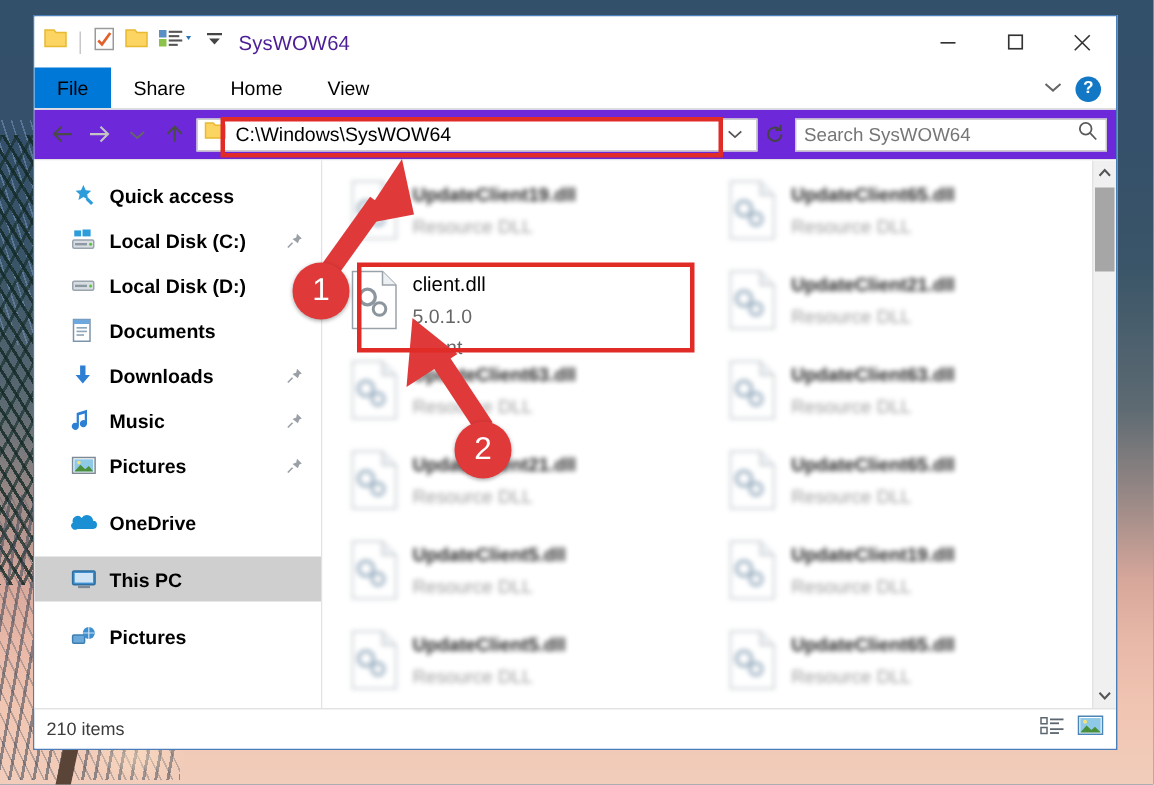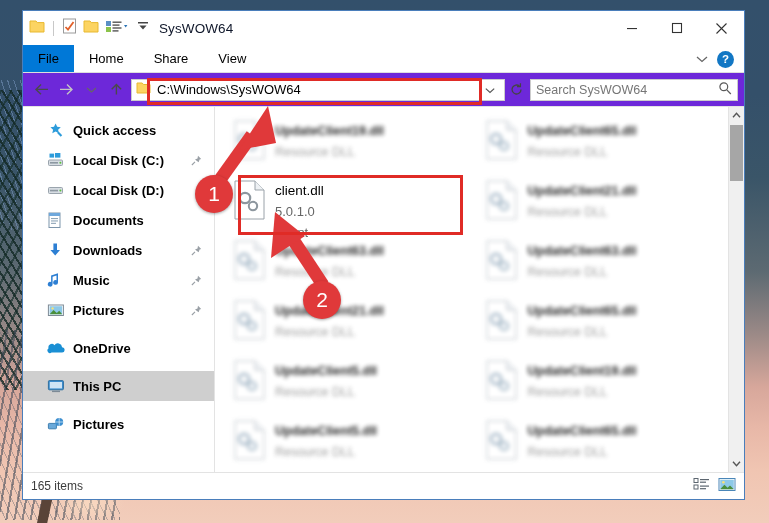--- a/index.html
+++ b/index.html
@@ -53,21 +53,21 @@
   }
 
   
   .titlebar {
     height: 34px; background: #ffffff; display: flex; align-items: center;
     padding-left: 6px; flex: none; position: relative;
   }
   .qat { display: flex; align-items: center; gap: 6px; }
   .qat-sep { width: 1px; height: 15px; background: #c8c8c8; margin: 0 2px; }
   .title-text {
-    font-size: 13.5px; color: #0f172a; margin-left: 9px; letter-spacing: .1px;
+    font-size: 13.5px; color: #4c1d95; margin-left: 9px; letter-spacing: .1px;
   }
   .wincontrols { position: absolute; right: 0; top: 0; display: flex; height: 34px; }
   .wc { width: 45px; height: 34px; display: flex; align-items: center; justify-content: center; }
   .wc svg { display: block; }
 
   
   .tabstrip {
     height: 28px; background: #ffffff; display: flex; align-items: stretch;
     flex: none; position: relative; border-bottom: 1px solid #dedede;
   }
@@ -241,24 +241,24 @@
           </svg>
       </div>
     </div>
   </div>
 
   <div class="tabstrip">
     <div class="tab active">
       <span>File</span>
     </div>
     <div class="tab">
+      <span>Share</span>
+    </div>
+    <div class="tab">
       <span>Home</span>
-    </div>
-    <div class="tab">
-      <span>Share</span>
     </div>
     <div class="tab">
       <span>View</span>
     </div>
     <div class="tab-right">
       <span>
         <svg width="14" height="10" viewBox="0 0 14 10">
             <path d="M2 3l5 4.4L12 3" stroke="#666" stroke-width="1.3" fill="none"></path>
           </svg>
       </span>
@@ -660,21 +660,21 @@
         <div class="arrow" style="position:absolute;bottom:0;left:0;right:0;">
           <svg width="9" height="7" viewBox="0 0 9 7">
               <path d="M1 1.8L4.5 5.6 8 1.8" stroke="#555" stroke-width="1.4" fill="none"></path>
             </svg>
         </div>
       </div>
     </div>
   </div>
 
   <div class="statusbar">
-    <span class="status-text">165 items</span>
+    <span class="status-text">210 items</span>
     <div class="viewbtns">
       <span>
         <svg width="17" height="14" viewBox="0 0 17 14">
           <rect x="1" y="1.5" width="4" height="4" fill="none" stroke="#5c6670" stroke-width="1"></rect>
           <rect x="1" y="8" width="4" height="4" fill="none" stroke="#5c6670" stroke-width="1"></rect>
           <rect x="7" y="2" width="9" height="1.2" fill="#5c6670"></rect>
             <rect x="7" y="4.6" width="6" height="1.2" fill="#5c6670"></rect>
           <rect x="7" y="8.5" width="9" height="1.2" fill="#5c6670"></rect>
             <rect x="7" y="11.1" width="6" height="1.2" fill="#5c6670"></rect>
         </svg>

